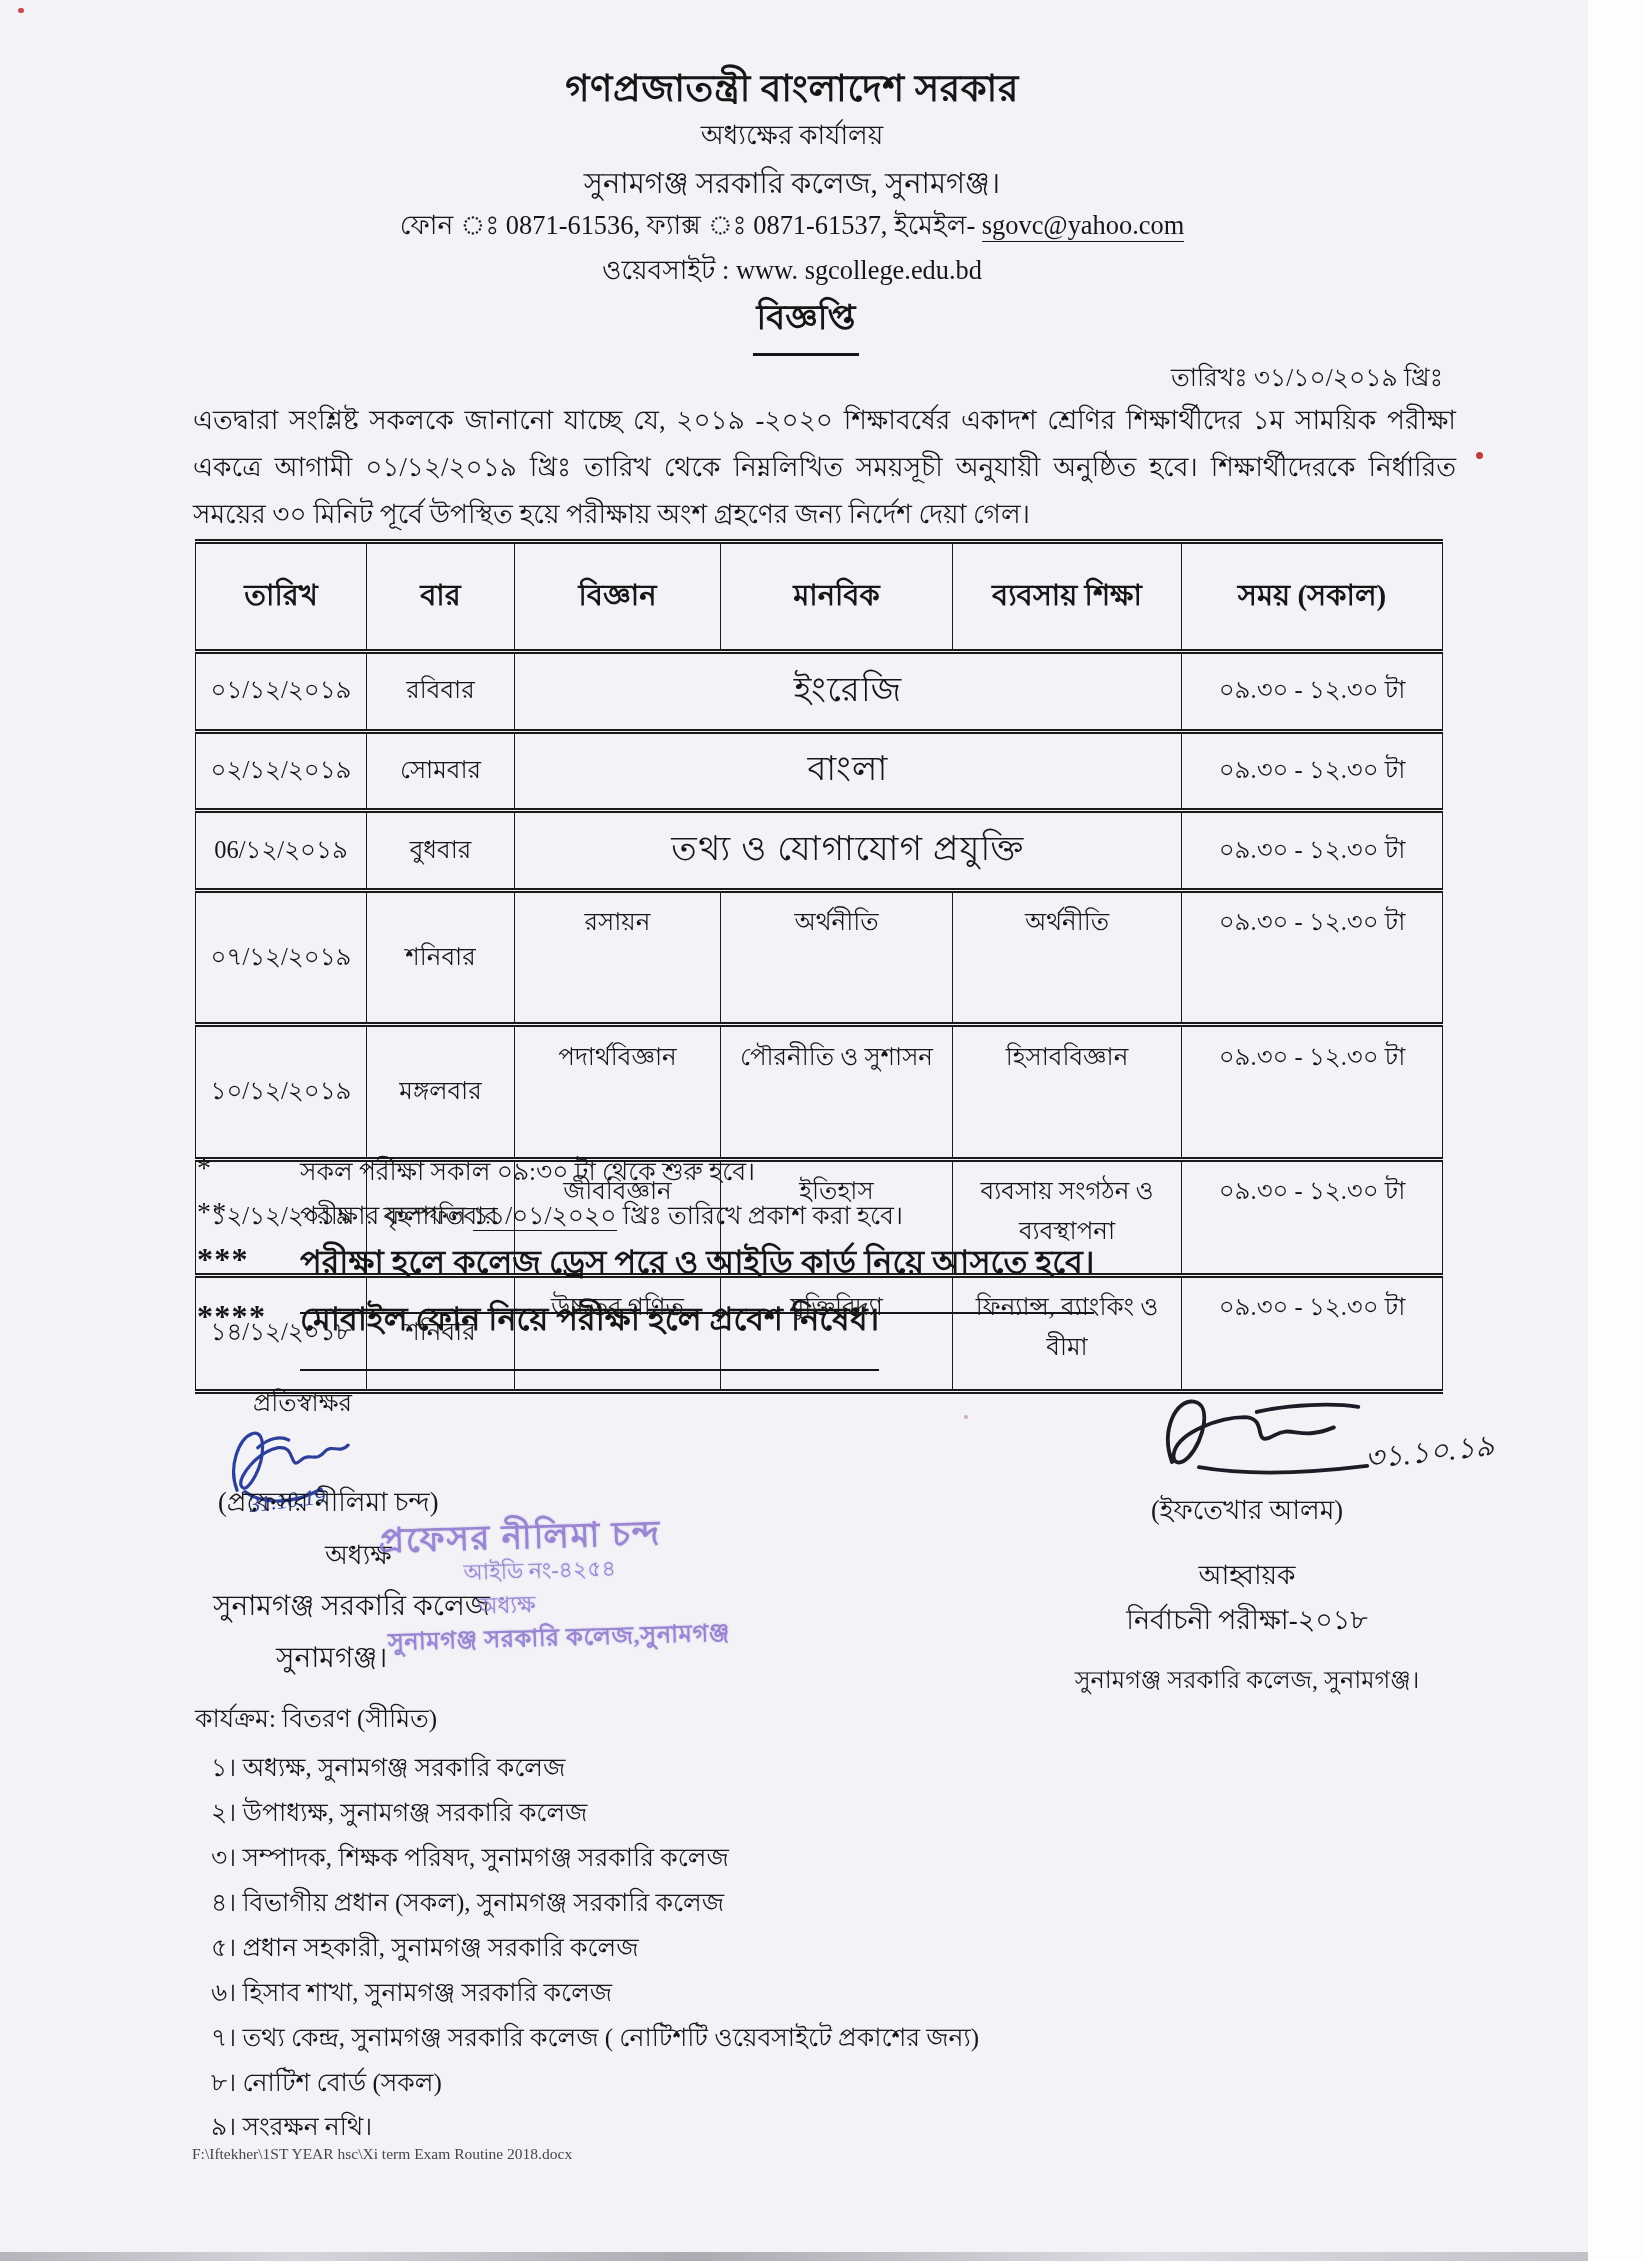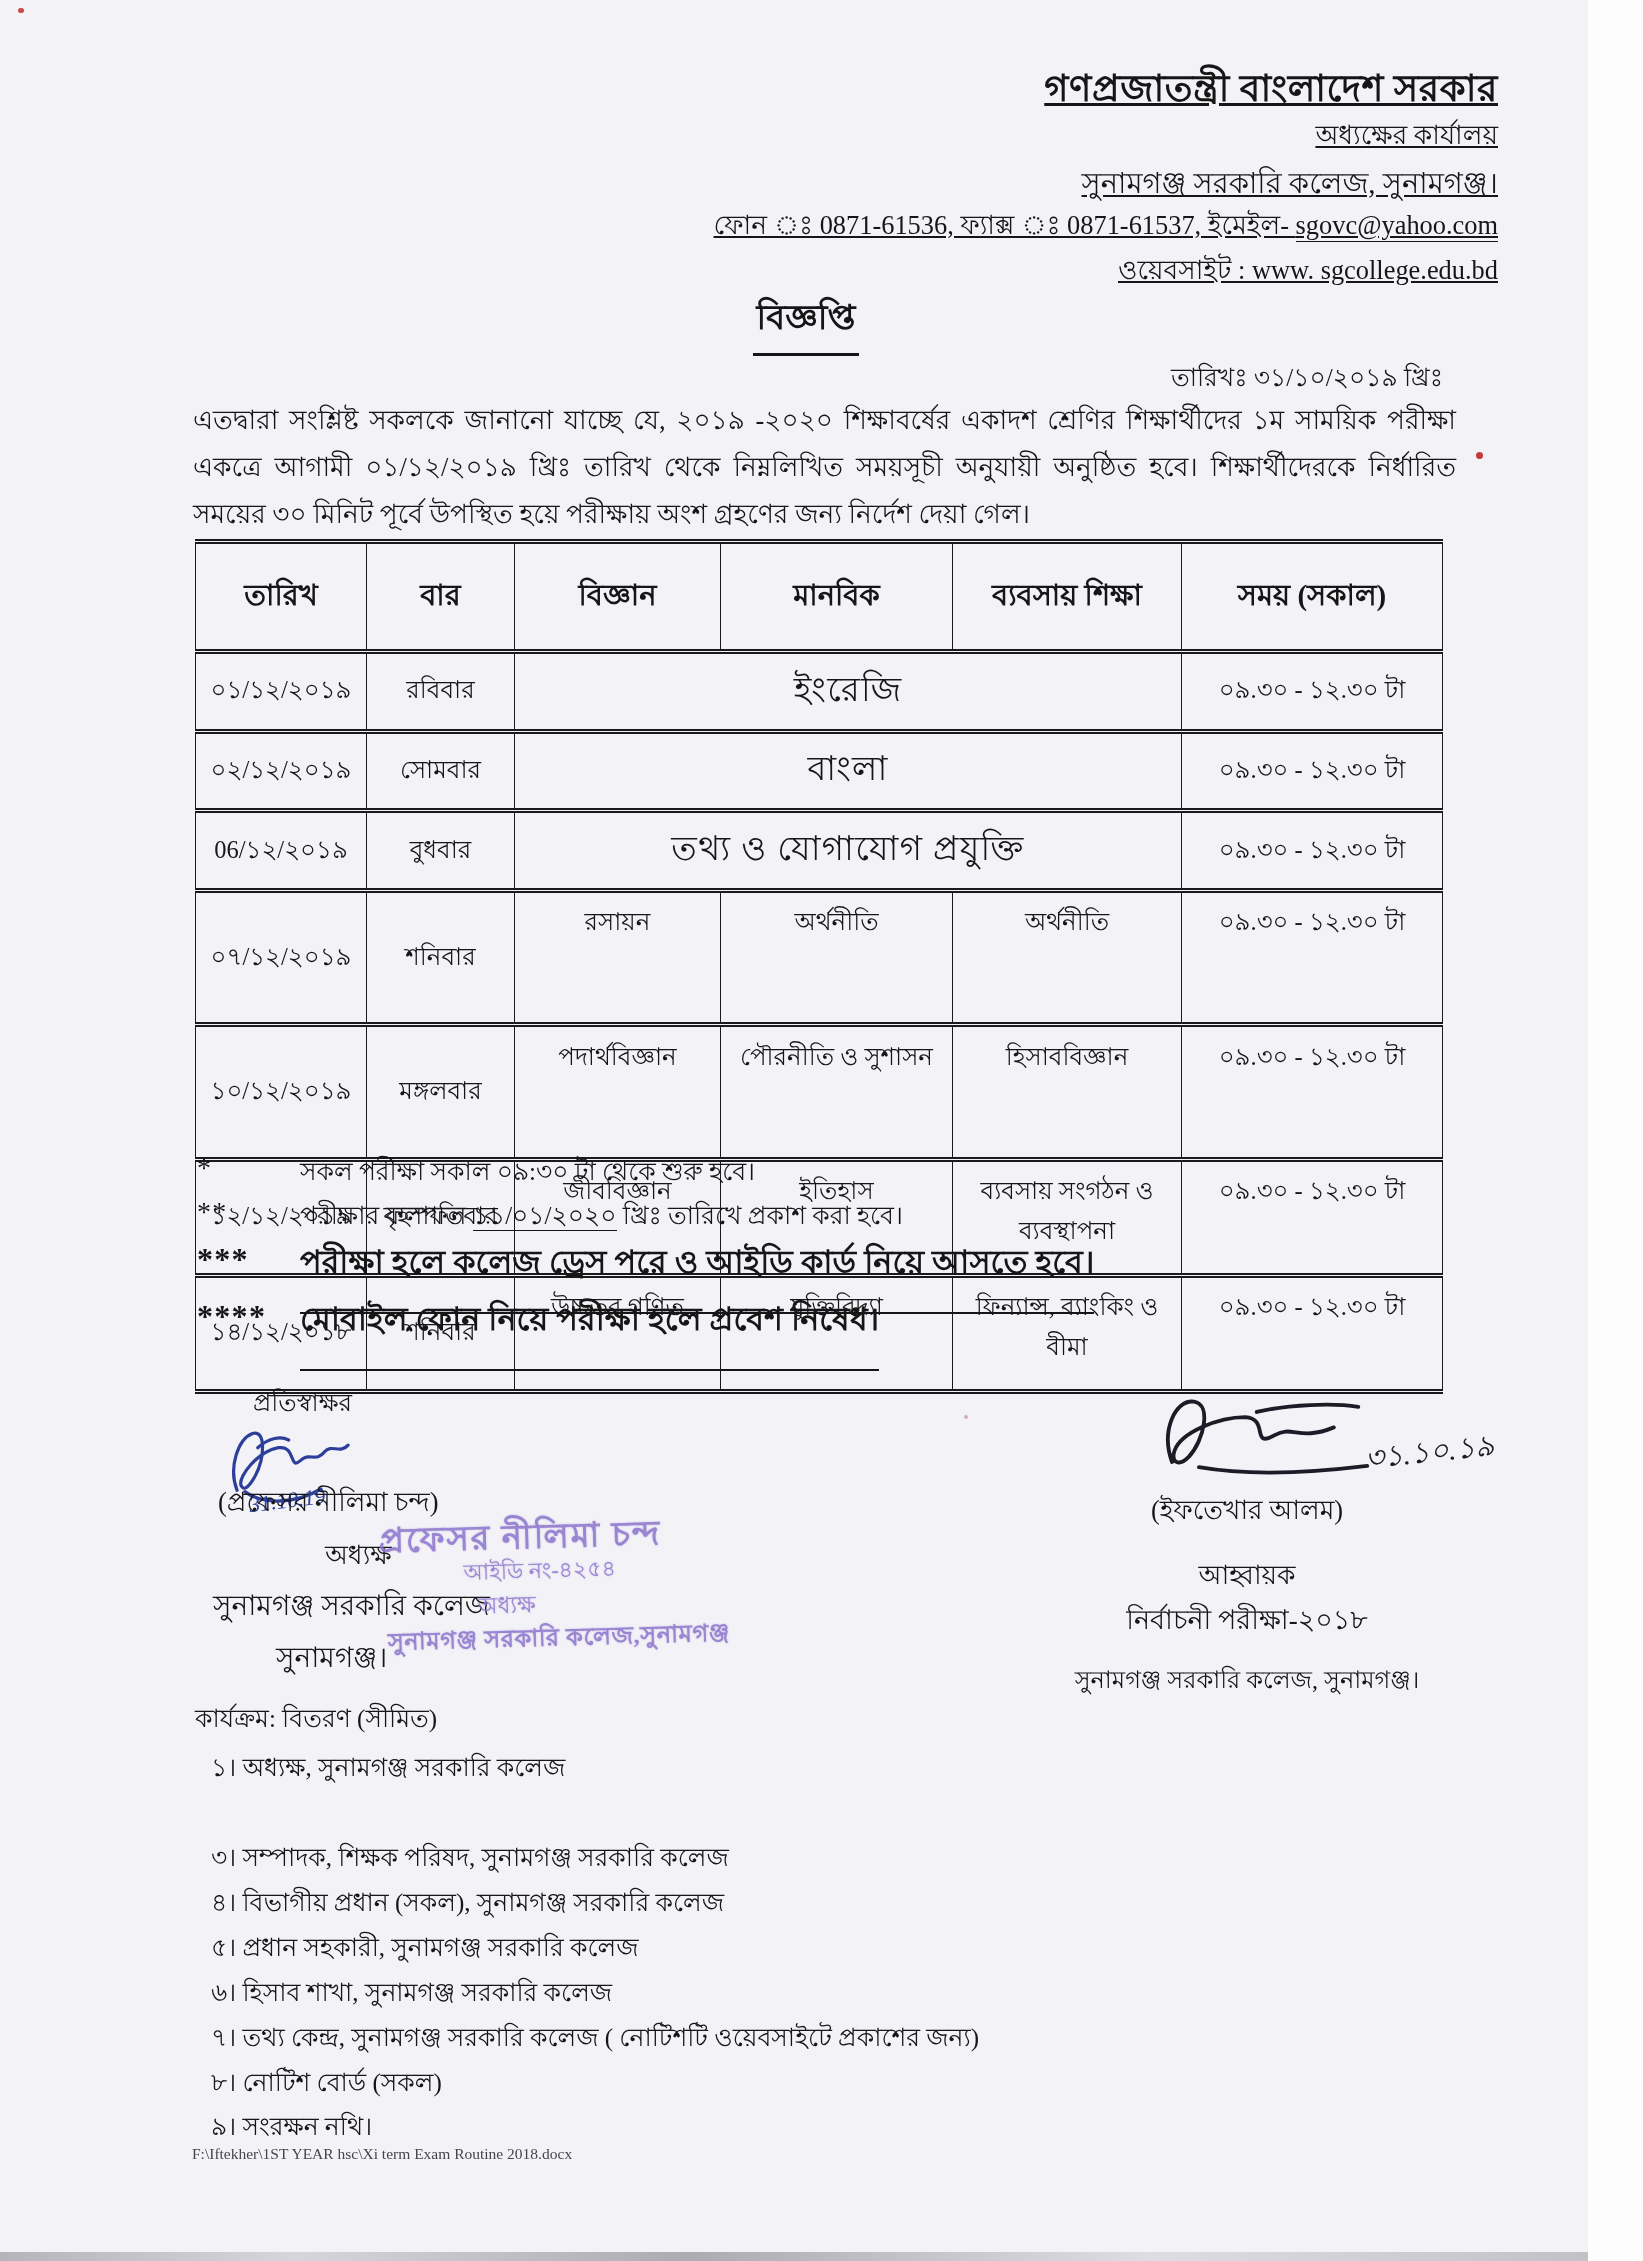--- a/index.html
+++ b/index.html
@@ -9,21 +9,21 @@
     background:#f2f2f7;
     font-family:"Liberation Serif","DejaVu Serif",serif;
     color:#161616;
     overflow:hidden;
   }
   
   #paper::after{
     content:"";position:absolute;top:0;right:0;width:55px;height:100%;
     background:#fdfdfe;pointer-events:none;
   }
-  .centerband{position:absolute;left:106px;width:1392px;text-align:right;text-decoration:underline;}
+  .centerband{position:absolute;left:96px;width:1392px;text-align:center;}
   .h-gov{top:59px;font-size:37px;font-weight:bold;letter-spacing:0.6px;}
   .h-office{top:115px;font-size:26.4px;}
   .h-college{top:160px;font-size:29px;}
   .h-phone{top:205px;font-size:26.4px;}
   .h-web{top:250px;font-size:26.4px;}
   .email-underline{border-bottom:1.9px solid #161616;padding-bottom:1.3px;}
   .notice-title-wrap{position:absolute;left:110px;top:291px;width:1392px;text-align:center;}
   .notice-title{display:inline-block;font-size:34px;font-weight:bold;border-bottom:3.2px solid #161616;padding:0 3.9px 5.2px 3.9px;}
   .date-line{position:absolute;top:358px;right:200px;font-size:25px;}
   .body-par{
@@ -247,20 +247,21 @@
   </svg>
   <div class="sig-right-block">
     <div class="rn">(ইফতেখার আলম)</div>
     <div class="rt">আহ্বায়ক</div>
     <div class="rc">নির্বাচনী পরীক্ষা-২০১৮</div>
     <div class="ro">সুনামগঞ্জ সরকারি কলেজ, সুনামগঞ্জ।</div>
   </div>
 
   <div class="dist-head">কার্যক্রম: বিতরণ (সীমিত)</div>
   <div class="dist-item" style="top:1748px">১। অধ্যক্ষ, সুনামগঞ্জ সরকারি কলেজ</div>
+  <div class="dist-item" style="top:1793px">২। উপাধ্যক্ষ, সুনামগঞ্জ সরকারি কলেজ</div>
   <div class="dist-item" style="top:1838px">৩। সম্পাদক, শিক্ষক পরিষদ, সুনামগঞ্জ সরকারি কলেজ</div>
   <div class="dist-item" style="top:1883px">৪। বিভাগীয় প্রধান (সকল), সুনামগঞ্জ সরকারি কলেজ</div>
   <div class="dist-item" style="top:1928px">৫। প্রধান সহকারী, সুনামগঞ্জ সরকারি কলেজ</div>
   <div class="dist-item" style="top:1973px">৬। হিসাব শাখা, সুনামগঞ্জ সরকারি কলেজ</div>
   <div class="dist-item" style="top:2018px">৭। তথ্য কেন্দ্র, সুনামগঞ্জ সরকারি কলেজ ( নোটিশটি ওয়েবসাইটে প্রকাশের জন্য)</div>
   <div class="dist-item" style="top:2063px">৮। নোটিশ বোর্ড (সকল)</div>
   <div class="dist-item" style="top:2107px">৯। সংরক্ষন নথি।</div>
 
   <div class="file-path">F:\Iftekher\1ST YEAR hsc\Xi term Exam Routine 2018.docx</div>
 

